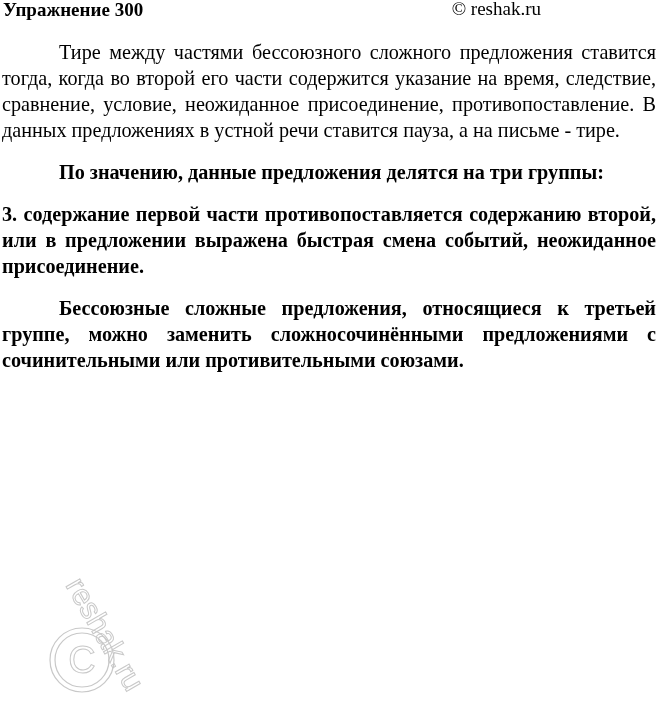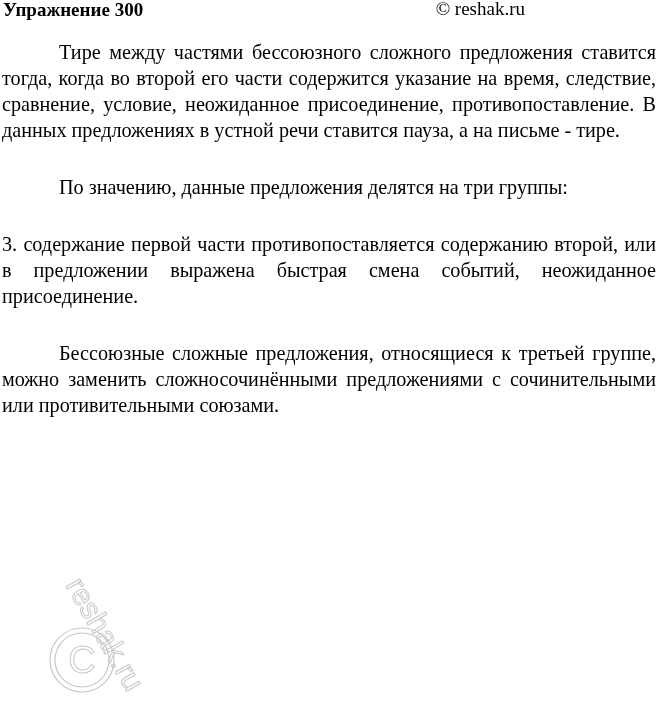--- a/index.html
+++ b/index.html
@@ -14,20 +14,21 @@
       overflow: hidden;
       font-family: "Liberation Serif", "DejaVu Serif", serif;
       color: #000000;
     }
     .header {
       position: absolute;
       left: 0;
       top: 0;
       width: 528px;
       height: 24px;
+      padding-left: 16px;
     }
     .title {
       position: absolute;
       left: 3px;
       top: -2px;
       font-weight: bold;
       font-size: 19px;
       line-height: 24px;
       white-space: nowrap;
     }
@@ -49,21 +50,22 @@
     }
     .para {
       margin: 0;
       text-align: justify;
       text-align-last: left;
     }
     .indent {
       text-indent: 57px;
     }
     .gap {
-      margin-top: 31px;
+      margin-top: 16px;
+      font-weight: bold;
     }
     .watermark {
       position: absolute;
       left: 40px;
       top: 565px;
       width: 140px;
       height: 150px;
       pointer-events: none;
     }
   </style>

